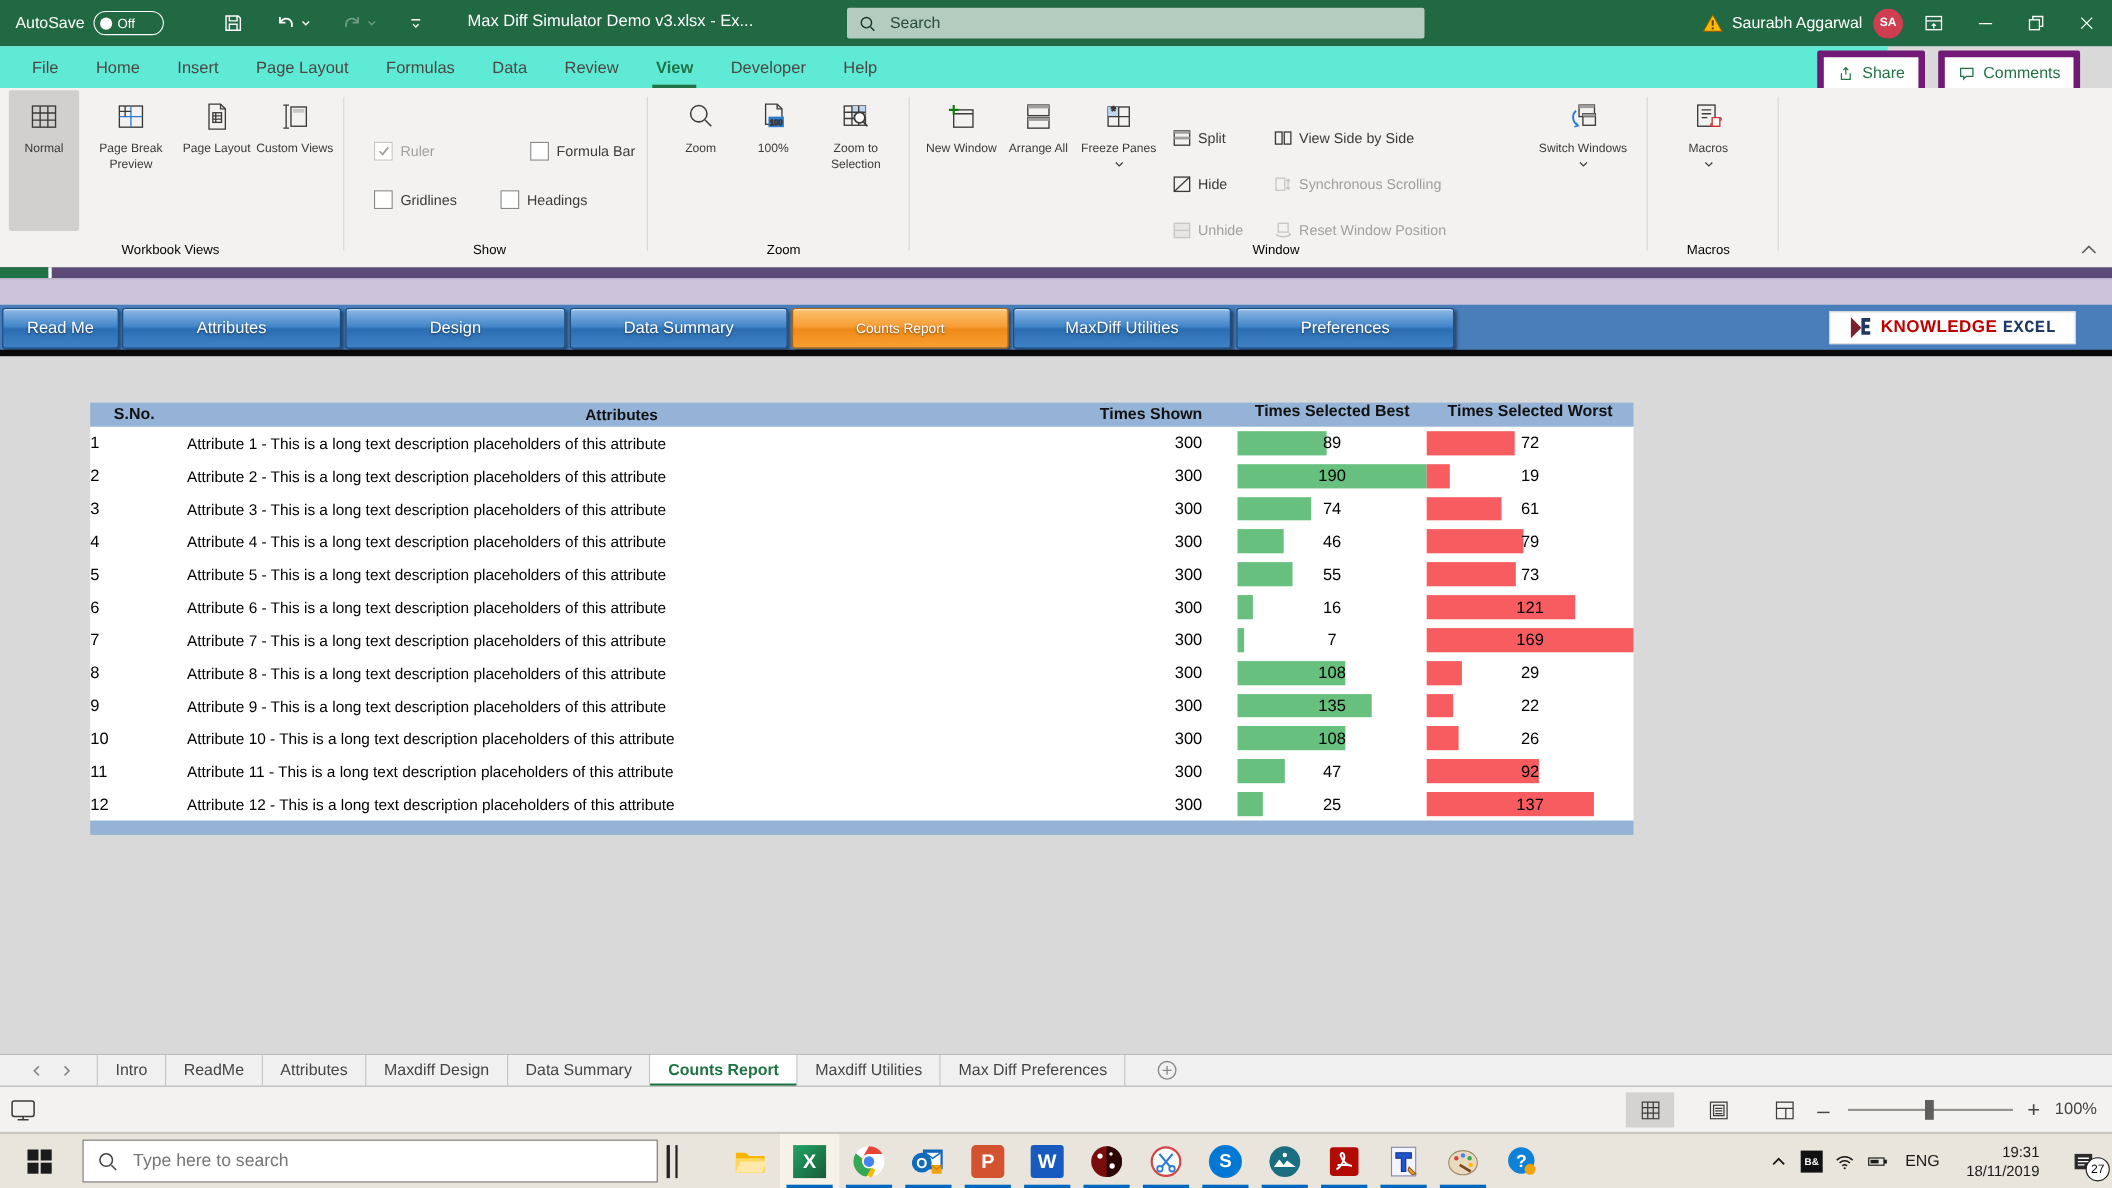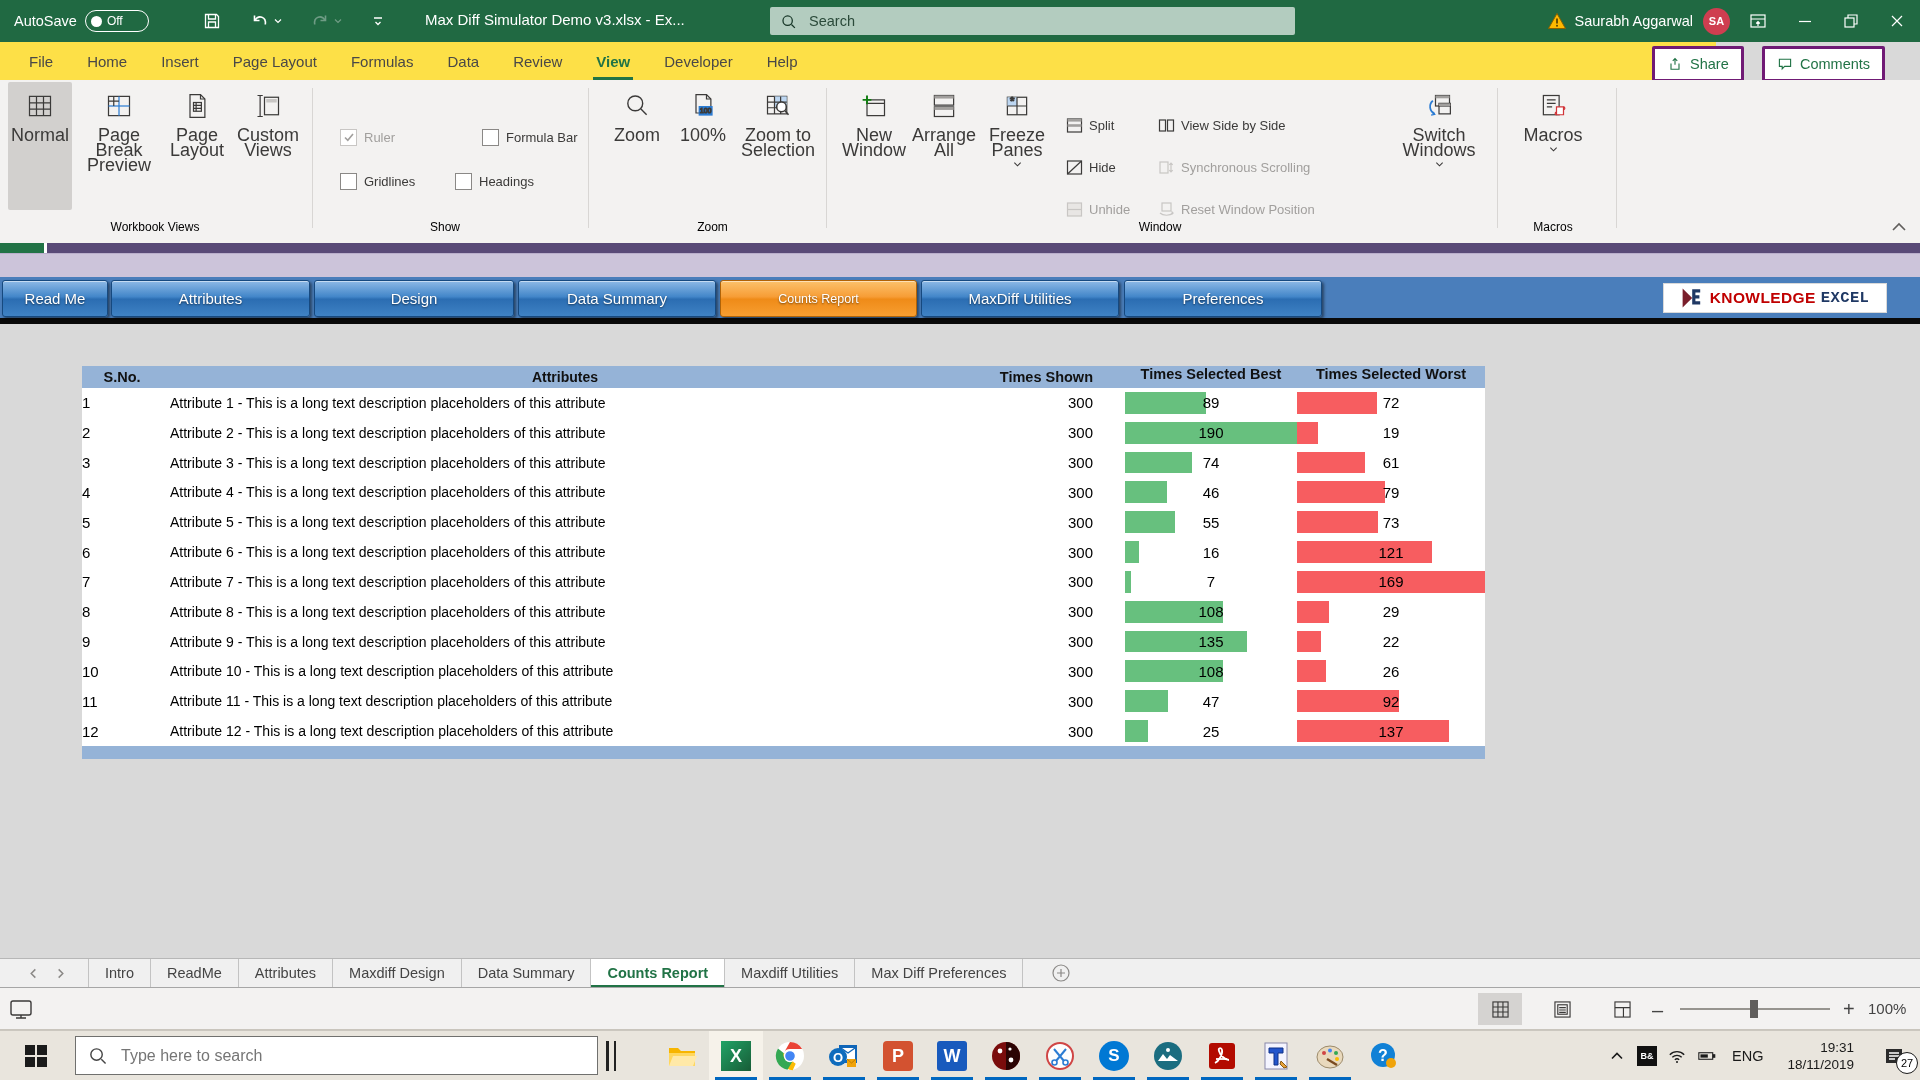--- a/index.html
+++ b/index.html
@@ -25,37 +25,37 @@
   #tb-search input::placeholder{color:#2b4a3a;}
   #user-area{position:absolute;right:0;top:0;height:42px;display:flex;align-items:center;}
   #user-area .ic{width:20px;height:20px;}
   #user-name{font-size:14.5px;margin:0 10px 0 8px;}
   #avatar{width:27px;height:27px;border-radius:50%;background:#cf3e50;display:flex;align-items:center;justify-content:center;font-size:11px;font-weight:bold;}
   .wbtn{width:46px;height:42px;display:flex;align-items:center;justify-content:center;}
   .wbtn .ic{width:18px;height:18px;}
   #ribbon-opt{margin:0 14px 0 18px;}
 
   
-  #tabrow{position:absolute;top:42px;left:0;width:1716px;height:38px;background:#fde047;}
+  #tabrow{position:absolute;top:42px;left:0;width:1716px;height:38px;background:#5eead4;}
   #rtabs{position:absolute;left:12px;top:0;height:38px;display:flex;}
   .rtab{padding:0 17px;display:flex;align-items:center;font-size:15px;color:#494847;position:relative;}
   .rtab.active{font-weight:bold;color:#217346;}
   .rtab.active::after{content:"";position:absolute;left:14px;right:14px;bottom:0;height:3px;background:#217346;}
-  #share-btn,#comments-btn{position:absolute;top:4px;height:30px;border:3px solid #701a75;background:#fff;border-radius:2px;display:flex;align-items:center;gap:7px;padding:0 12px;font-size:14.5px;color:#217346;}
+  #share-btn,#comments-btn{position:absolute;top:4px;height:30px;border:6px solid #701a75;background:#fff;border-radius:2px;display:flex;align-items:center;gap:7px;padding:0 12px;font-size:14.5px;color:#217346;}
   #share-btn{left:1652px;}
   #comments-btn{left:1762px;color:#217346;}
   #share-btn .ic,#comments-btn .ic{width:16px;height:16px;}
 
   
   #ribbon{position:absolute;top:80px;left:0;width:1920px;height:163px;background:#f3f2f1;border-bottom:1px solid #e0dedc;}
   .gdiv{position:absolute;top:8px;height:140px;width:1px;background:#d8d6d4;}
   .glabel{position:absolute;top:140px;font-size:12px;color:#000000;text-align:center;}
   .bigbtn{position:absolute;top:2px;height:128px;display:flex;flex-direction:column;align-items:center;padding-top:10px;box-sizing:border-box;border-radius:2px;}
   .bigbtn .ic{width:32px;height:32px;}
-  .bigbtn .blab{margin-top:8px;font-size:18px;color:#3b3a39;text-align:center;line-height:15px;}
+  .bigbtn .blab{margin-top:8px;font-size:11px;color:#3b3a39;text-align:center;line-height:15px;}
   .bigbtn.sel{background:#d2d0ce;}
   .bigbtn .darr{margin-top:2px;width:9px;height:9px;}
   .chk{position:absolute;display:flex;align-items:center;gap:7px;font-size:13px;color:#3b3a39;height:18px;}
   .chk .box{width:15px;height:15px;border:1px solid #8a8886;background:#fff;display:flex;align-items:center;justify-content:center;}
   .chk.dis{color:#a19f9d;}
   .chk.dis .box{border-color:#c8c6c4;}
   .smallbtn{position:absolute;display:flex;align-items:center;gap:6px;font-size:13px;color:#3b3a39;height:22px;white-space:nowrap;}
   .smallbtn .ic{width:17px;height:17px;}
   .smallbtn.dis{color:#a19f9d;}
   #ribbon-collapse{position:absolute;left:1890px;top:138px;width:18px;height:18px;}

